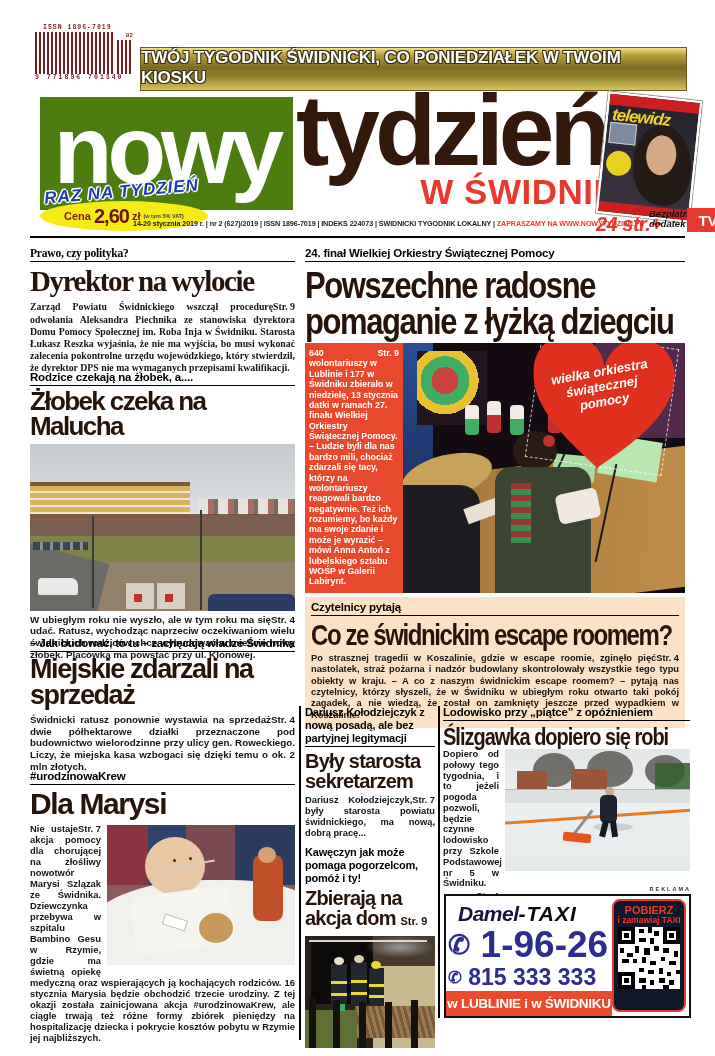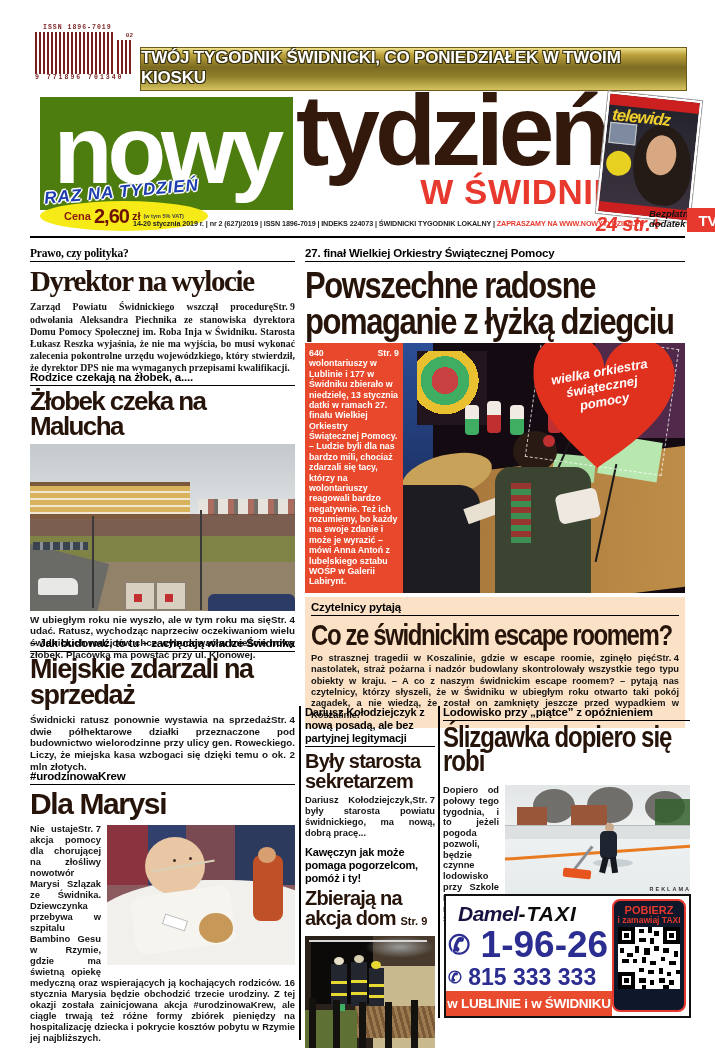--- a/index.html
+++ b/index.html
@@ -204,21 +204,21 @@
         <div style="left:92px;top:88px;width:34px;height:30px;background:#c89858;border-radius:50%;"></div>
         <div style="left:146px;top:30px;width:30px;height:66px;background:#c05028;border-radius:8px;"></div>
         <div style="left:151px;top:22px;width:18px;height:16px;background:#d8a070;border-radius:50%;"></div>
       </span>
       <span class="pg">Str. 7</span>
       <span>Nie ustaje akcja pomocy dla chorującej na złośliwy nowotwór Marysi Szlązak ze Świdnika. Dziewczynka przebywa w szpitalu Bambino Gesu w Rzymie, gdzie ma świetną opiekę medyczną oraz wspierających ją kochających rodziców. 16 stycznia Marysia będzie obchodzić trzecie urodziny. Z tej okazji została zainicjowana akcja #urodzinowaKrew, ale ciągle trwają też różne formy zbiórek pieniędzy na hospitalizację dziecka i pokrycie kosztów pobytu w Rzymie jej najbliższych.</span>
     </div>
   </div>
 
   <div class="abs" style="left:305px;top:247px;width:380px;">
-    <div class="kick">27. finał Wielkiej Orkiestry Świątecznej Pomocy</div>
+    <div class="kick">24. finał Wielkiej Orkiestry Świątecznej Pomocy</div>
     <div class="hl" style="font-size:31px;line-height:31px;margin-top:5px;margin-bottom:14px;">
       <span class="sy">Powszechne radosne pomaganie z łyżką dziegciu</span>
     </div>
     <div class="photo" style="width:380px;height:250px;background:#140b12;">
       <div style="left:98px;top:0;width:30px;height:165px;background:linear-gradient(180deg,#2b4e96,#1a2e5e);"></div>
       <div style="left:290px;top:0;width:90px;height:95px;background:#5c2f55;opacity:.85;"></div>
       <div style="left:112px;top:8px;width:70px;height:74px;background:radial-gradient(circle at 40% 40%,#c84040 0 22%,#3fae62 22% 40%,#e8c030 40% 55%,#22151e 55%);"></div>
       <div style="left:130px;top:118px;width:260px;height:140px;background:linear-gradient(100deg,#a5743a,#c08f49);transform:rotate(-7deg);"></div>
       <div style="left:160px;top:62px;width:14px;height:30px;background:linear-gradient(180deg,#f0ece4 0 45%,#3fae62 45%);border-radius:4px;"></div>
       <div style="left:182px;top:58px;width:14px;height:32px;background:linear-gradient(180deg,#f0ece4 0 45%,#c03030 45%);border-radius:4px;"></div>
@@ -296,21 +296,21 @@
       <div style="left:4px;top:62px;width:7px;height:50px;background:#14120e;"></div>
       <div style="left:28px;top:64px;width:7px;height:48px;background:#14120e;"></div>
       <div style="left:54px;top:66px;width:7px;height:46px;background:#14120e;"></div>
       <div style="left:80px;top:66px;width:7px;height:46px;background:#14120e;"></div>
       <div style="left:106px;top:64px;width:7px;height:48px;background:#14120e;"></div>
     </div>
   </div>
 
   <div class="abs" style="left:443px;top:706px;width:247px;">
     <div class="kick">Lodowisko przy „piątce” z opóźnieniem</div>
-    <div class="hl" style="font-size:24px;line-height:20px;margin-top:4px;margin-bottom:20px;letter-spacing:-1px;">
+    <div class="hl" style="font-size:20px;line-height:20px;margin-top:4px;margin-bottom:4px;letter-spacing:-1px;">
       <span style="display:inline-block;transform:scaleY(1.2);transform-origin:0 0;">Ślizgawka dopiero się robi</span>
     </div>
     <div style="overflow:hidden;">
       <div class="photo" style="float:right;width:185px;height:122px;background:#e9ebeb;">
         <div style="left:0;top:0;width:185px;height:42px;background:linear-gradient(180deg,#e2e6e6,#eef0f0);"></div>
         <div style="left:28px;top:4px;width:42px;height:34px;background:#4a4640;border-radius:50%;opacity:.75;"></div>
         <div style="left:82px;top:2px;width:46px;height:36px;background:#4a4640;border-radius:50%;opacity:.75;"></div>
         <div style="left:140px;top:6px;width:40px;height:32px;background:#4a4640;border-radius:50%;opacity:.75;"></div>
         <div style="left:12px;top:22px;width:30px;height:18px;background:#9a5638;"></div>
         <div style="left:66px;top:20px;width:36px;height:20px;background:#9a5638;"></div>

